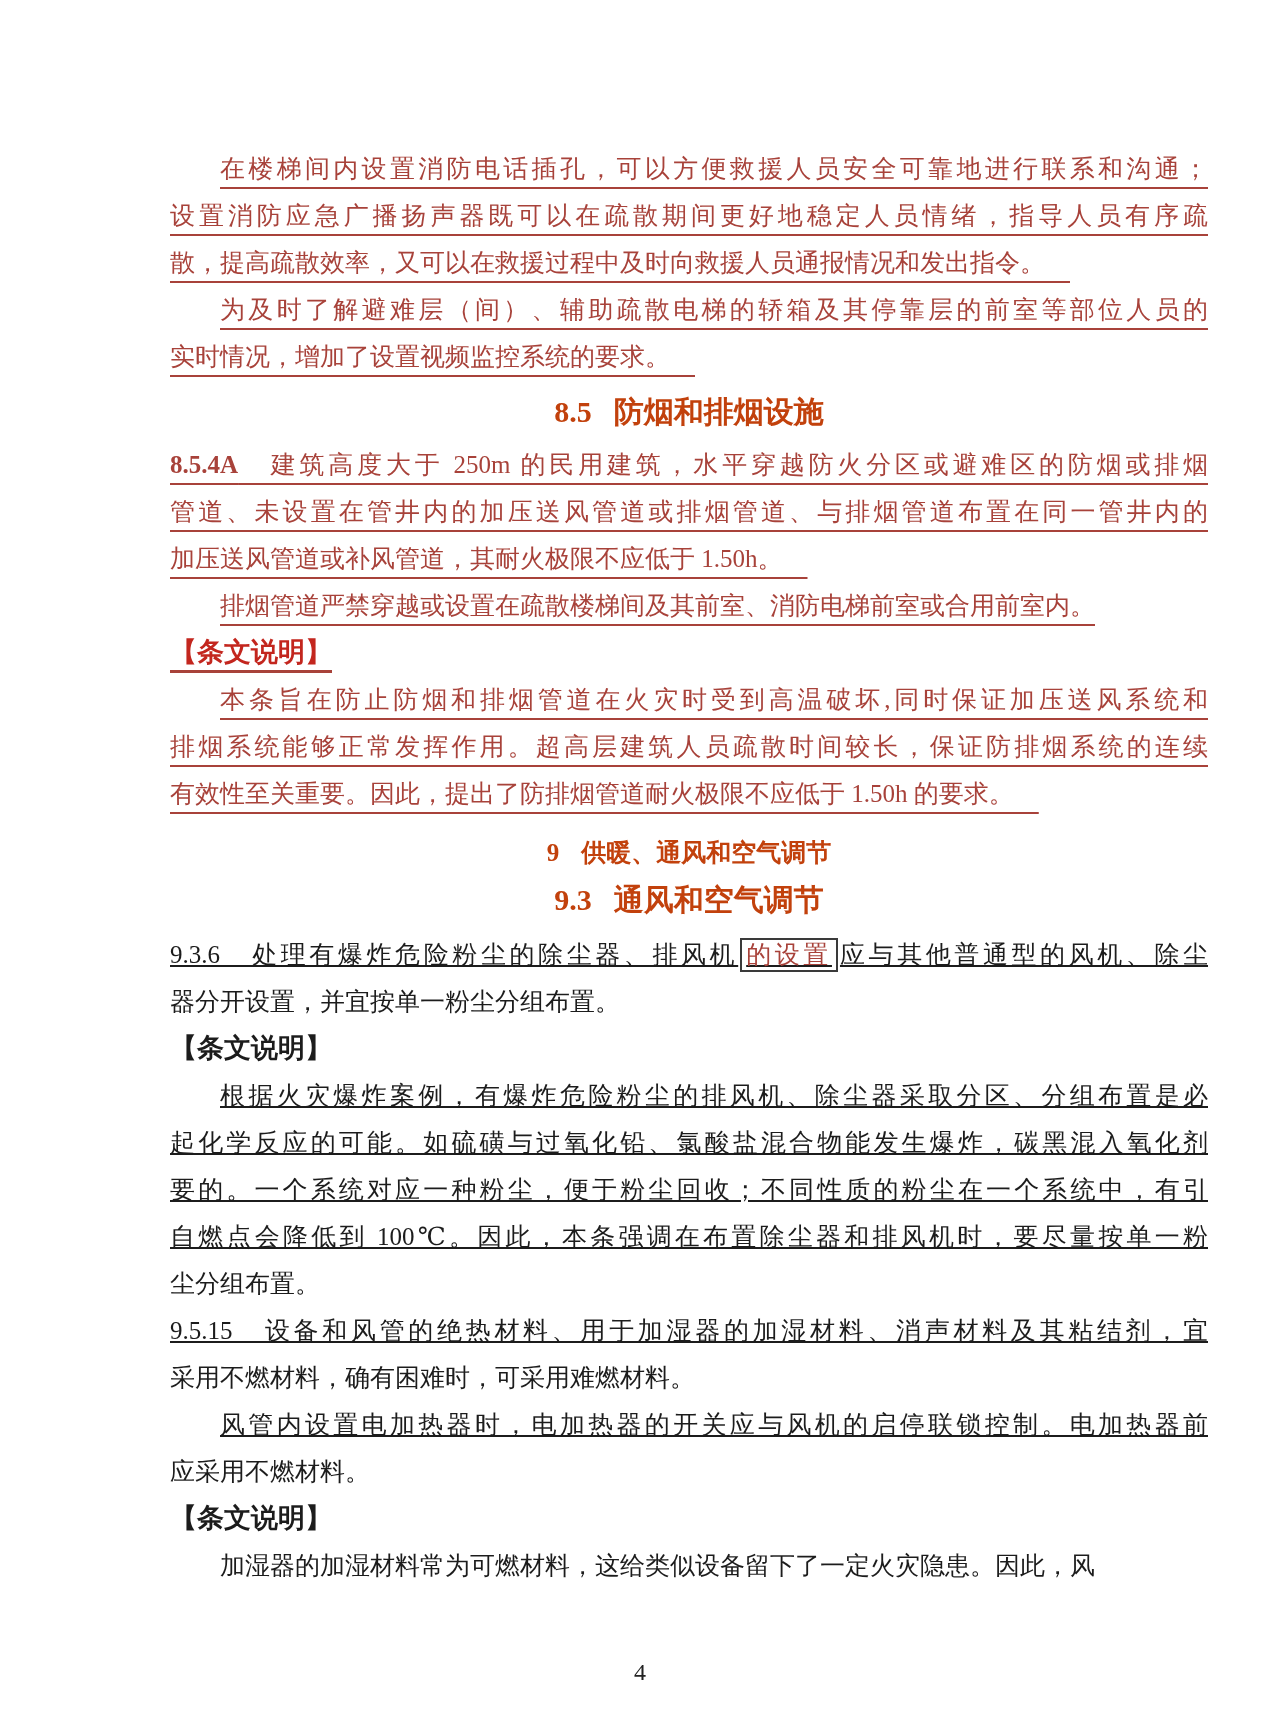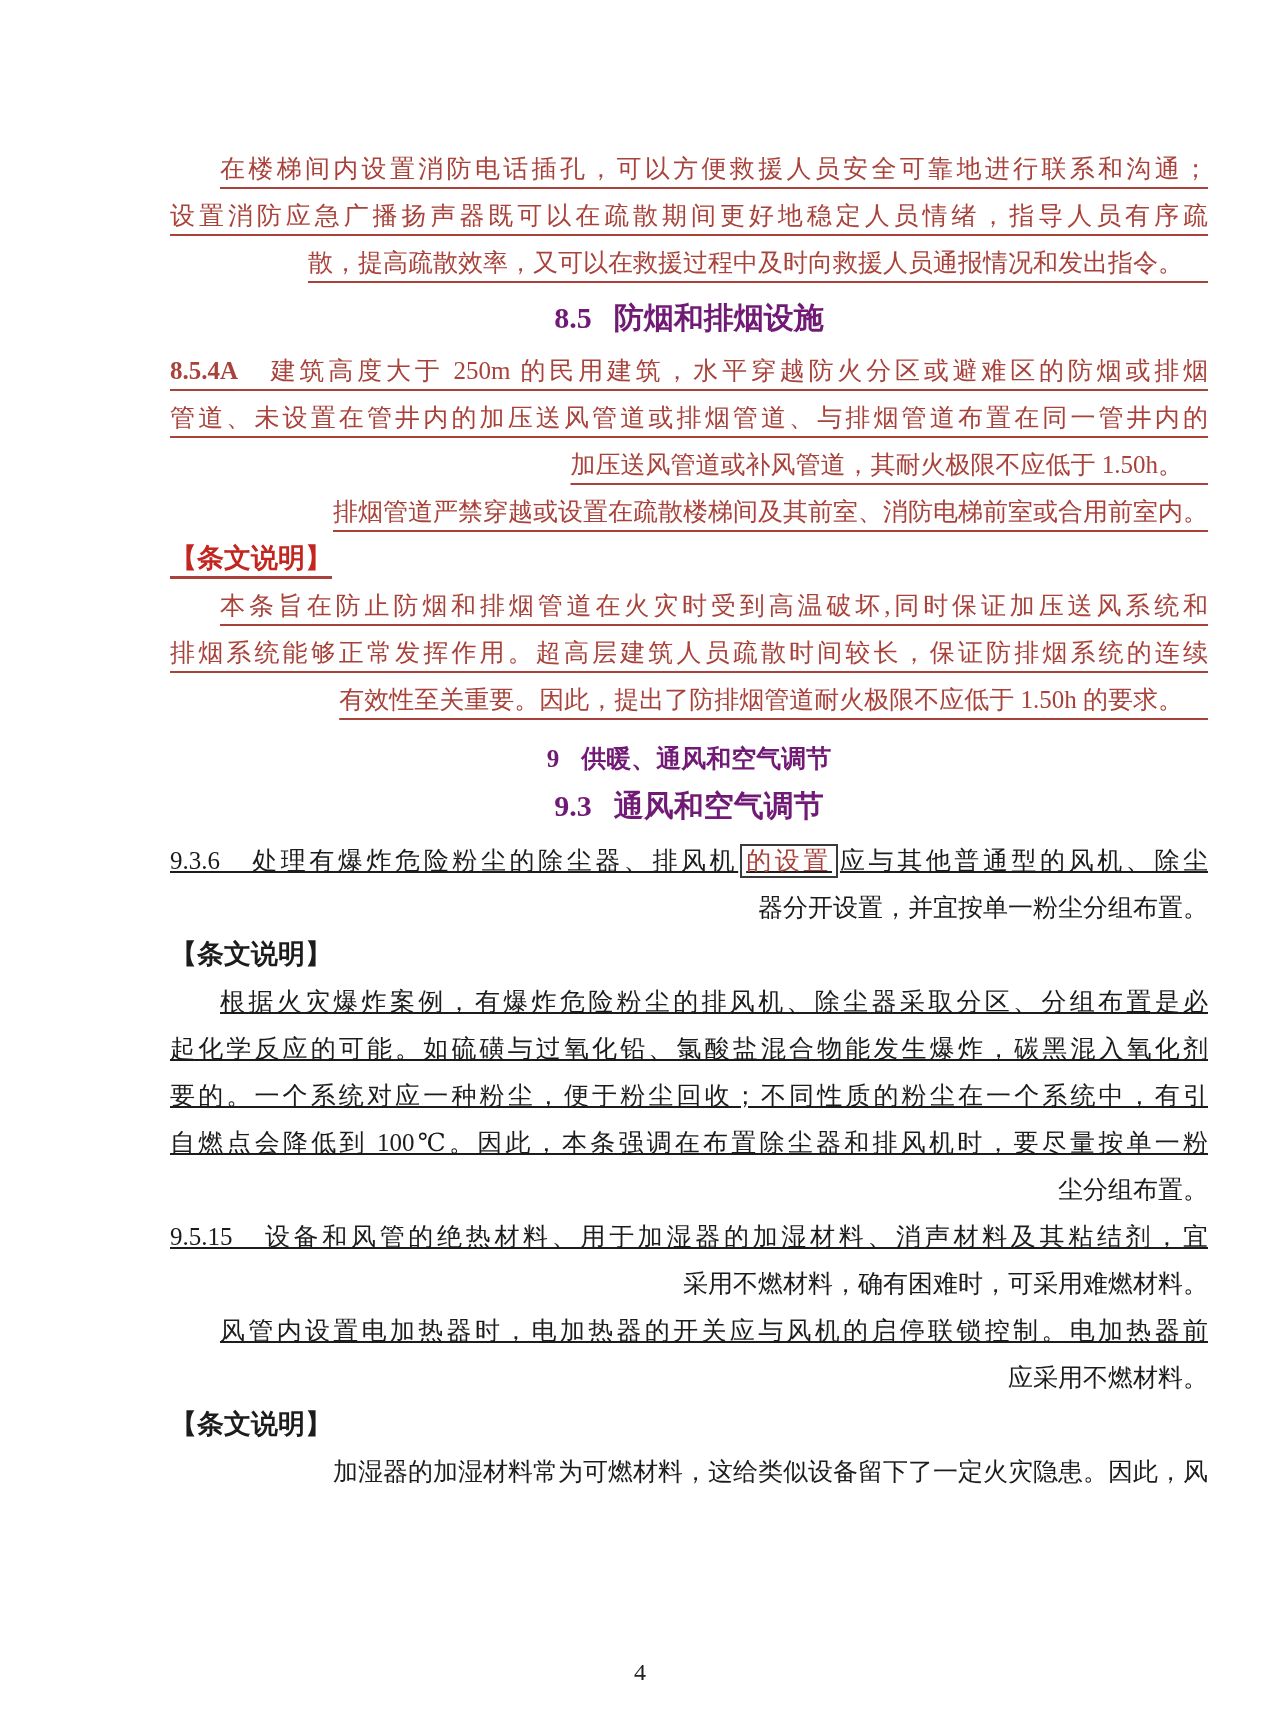--- a/index.html
+++ b/index.html
@@ -20,39 +20,38 @@
     box-sizing:border-box;
     width:1280px;height:1723px;
     padding:145px 72px 0 170px;
     position:relative;
   }
   .line{
     font-size:25px;
     line-height:47px;
     margin:0;
     white-space:pre-wrap;
-    text-align:right;
   }
   .ind{text-indent:50px;}
   .just{text-align:justify;text-align-last:justify;text-decoration:underline;}
   .red{color:var(--body-red);}
   .u{
     text-decoration:underline;
     text-decoration-thickness:2px;
     text-underline-offset:10px;
   }
   .clause-num-bold{font-weight:bold;}
   .heading{
     font-family:"Liberation Sans","DejaVu Sans",sans-serif;
     font-weight:bold;
     text-align:center;
     font-size:30px;
     line-height:47px;
     margin:0;
-    color:#701a75;
+    color:#c2410c;
   }
   .heading .hnum{
     font-family:"Liberation Serif","DejaVu Serif",serif;
     font-weight:bold;
     margin-right:22px;
   }
   .heading-85{margin:8px 0 6px 0;}
   .heading-9{margin-top:12px;font-size:25px;}
   .heading-93{margin-bottom:8px;}
   .label{
@@ -95,20 +94,24 @@
 <body>
 
 <div class="page">
 
   <section>
     <p class="line red u just ind">在楼梯间内设置消防电话插孔，可以方便救援人员安全可靠地进行联系和沟通；</p>
     <p class="line red u just">设置消防应急广播扬声器既可以在疏散期间更好地稳定人员情绪，指导人员有序疏</p>
     <p class="line red u">散，提高疏散效率，又可以在救援过程中及时向救援人员通报情况和发出指令。　</p>
   </section>
 
+  <section>
+    <p class="line red u just ind">为及时了解避难层（间）、辅助疏散电梯的轿箱及其停靠层的前室等部位人员的</p>
+    <p class="line red u">实时情况，增加了设置视频监控系统的要求。　</p>
+  </section>
 
   <h2 class="heading heading-85"><span class="hnum">8.5</span><span>防烟和排烟设施</span></h2>
 
   <section>
     <p class="line red u just"><span class="clause-num-bold">8.5.4A</span><span>　建筑高度大于 250m 的民用建筑，水平穿越防火分区或避难区的防烟或排烟</span></p>
     <p class="line red u just">管道、未设置在管井内的加压送风管道或排烟管道、与排烟管道布置在同一管井内的</p>
     <p class="line red u">加压送风管道或补风管道，其耐火极限不应低于 1.50h。　</p>
   </section>
 
   <section>

